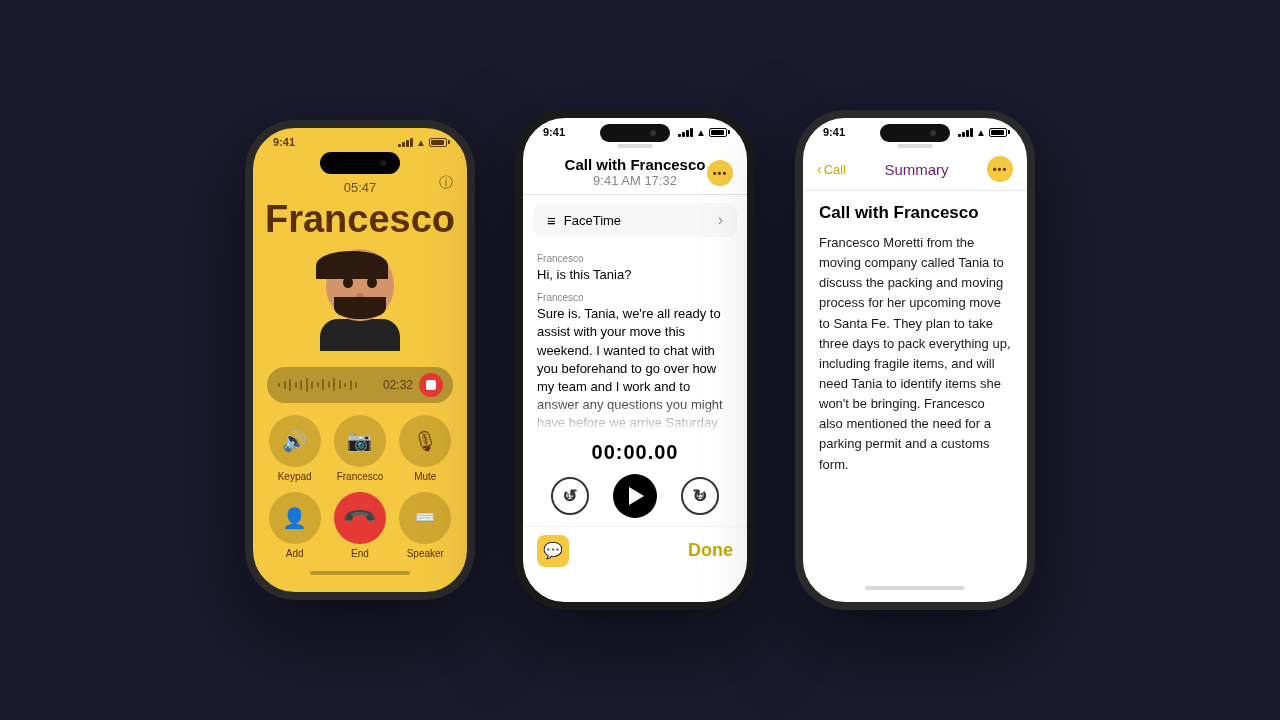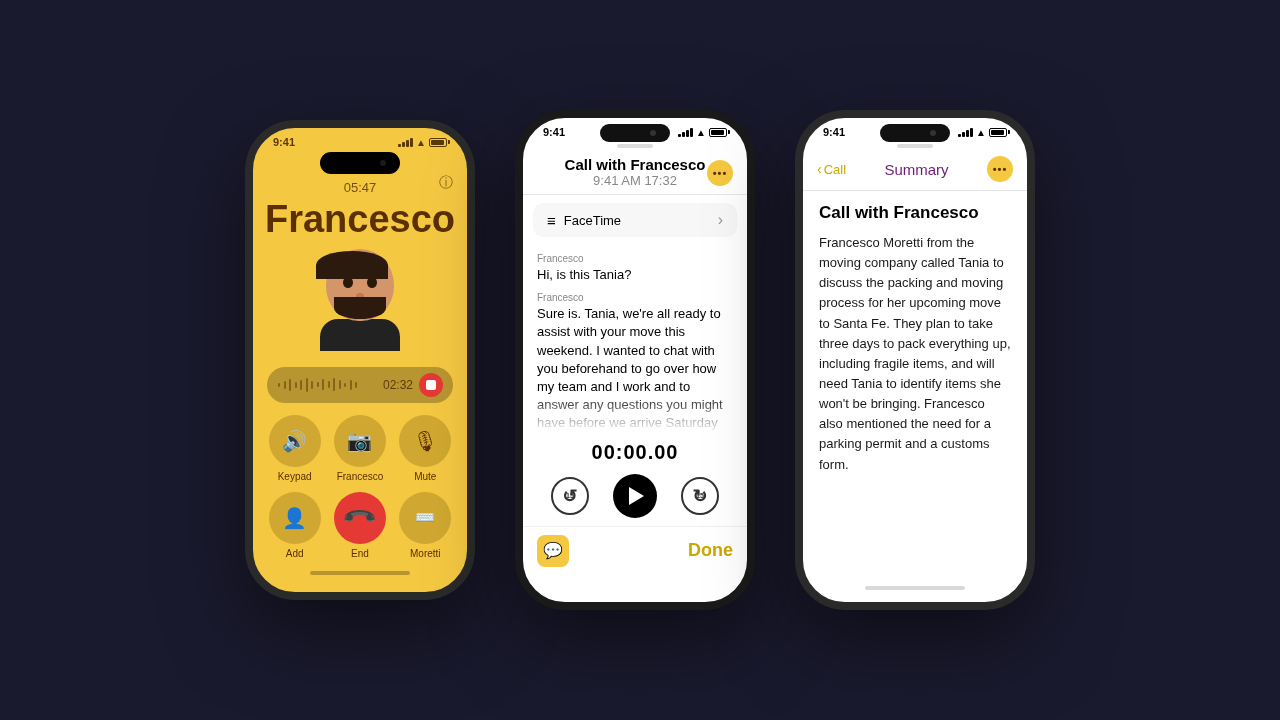--- a/index.html
+++ b/index.html
@@ -539,21 +539,21 @@
     <div class="call-btn">
       <div class="call-btn-circle">👤</div>
       <span class="call-btn-label">Add</span>
     </div>
     <div class="call-btn">
       <div class="call-btn-circle end-call" style="transform:rotate(135deg); font-size:22px;">📞</div>
       <span class="call-btn-label">End</span>
     </div>
     <div class="call-btn">
       <div class="call-btn-circle" style="font-size:16px;">⌨️</div>
-      <span class="call-btn-label">Moretti</span>
+      <span class="call-btn-label">Speaker</span>
     </div>
   </div>
 
   <div class="home-indicator"></div>
 </div>
 
 <div class="phone phone-2" style="position:relative;">
 
   <div class="status-bar status-bar-dark">
     <span>9:41</span>

